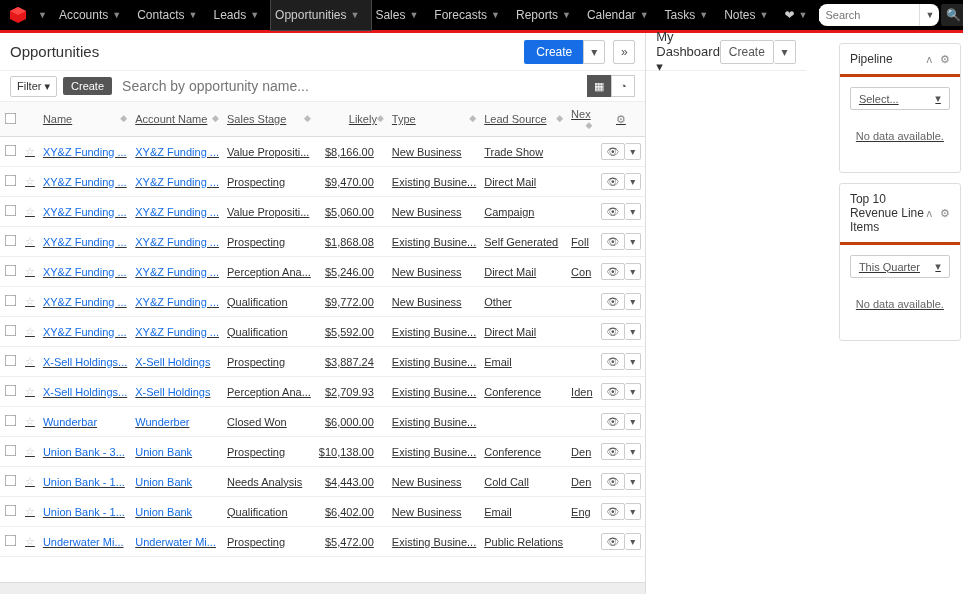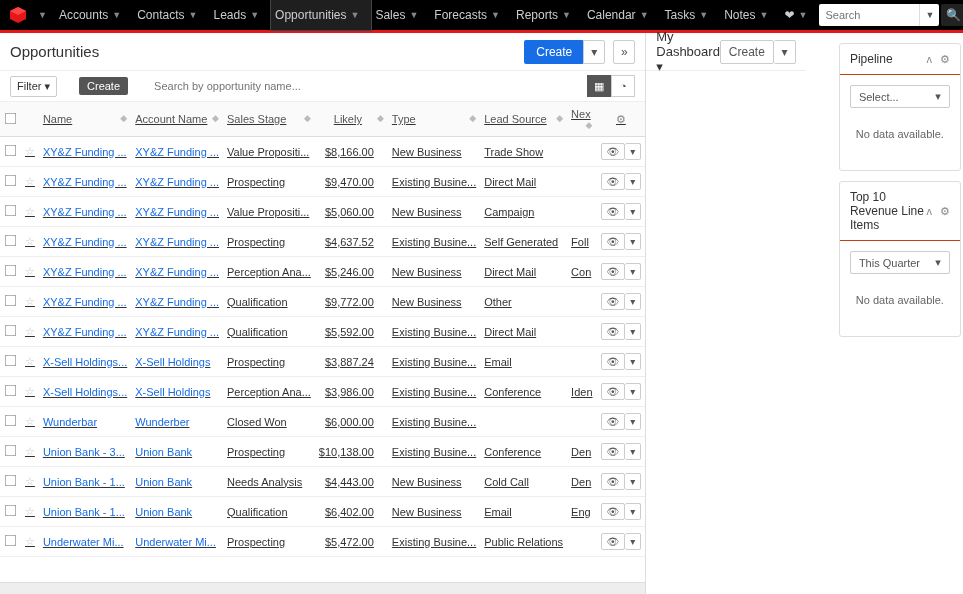--- a/index.html
+++ b/index.html
@@ -6,21 +6,21 @@
 body { font-family: "Helvetica Neue", Arial, sans-serif; font-size: 12px; color: #333; background: #fff; width: 963px; height: 594px; overflow: hidden; }
 
 
 .topnav { background: #000; height: 30px; display: flex; align-items: center; color: #ccc; position: relative; }
 .logo { width: 20px; height: 18px; margin: 0 6px 0 8px; }
 .logo svg { display: block; }
 .caret { font-size: 9px; margin: 0 8px 0 4px; color: #888; }
 .nav-item { color: #ccc; padding: 0 4px; height: 30px; display: flex; align-items: center; cursor: pointer; font-size: 12px; }
 .nav-item.active { background: #1f1f1f; outline: 1px solid #444; }
 .nav-right { margin-left: auto; display: flex; align-items: center; height: 30px; padding-right: 6px; }
-.search-wrap { background: #fff; border-radius: 2px; height: 22px; display: flex; align-items: center; margin-right: 2px; }
+.search-wrap { background: #fff; border-radius: 8px; height: 22px; display: flex; align-items: center; margin-right: 2px; }
 .search-input { border: none; outline: none; font-size: 11px; padding: 0 6px; width: 100px; color: #555; }
 .search-mod { width: 20px; text-align: center; color: #555; border-left: 1px solid #ddd; font-size: 9px; height: 22px; line-height: 22px; }
 .search-btn { width: 24px; height: 22px; background: #222; color: #fff; text-align: center; line-height: 22px; border-radius: 2px; font-size: 12px; margin-right: 6px; }
 
 .red-line { height: 3px; background: #e61718; }
 
 
 .content { display: flex; height: calc(594px - 33px); }
 .left { flex: 1; border-right: 1px solid #ddd; display: flex; flex-direction: column; }
 .right { width: 320px; display: flex; flex-direction: row; gap: 23px; }
@@ -29,24 +29,24 @@
 .mod-head { height: 38px; display: flex; align-items: center; padding: 0 10px; border-bottom: 1px solid #eee; }
 .mod-title { font-size: 15px; color: #333; }
 .spacer { flex: 1; }
 .btn-primary { background: #176de5; color: #fff; padding: 5px 12px; border-radius: 2px; font-size: 12px; cursor: pointer; }
 .btn-light { background: #fff; border: 1px solid #ccc; padding: 4px 8px; border-radius: 2px; font-size: 12px; cursor: pointer; color: #555; }
 .btn-group { display: flex; }
 .btn-group .btn-light + .btn-light { border-left: none; }
 .chev-btn { width: 22px; text-align: center; padding: 4px 0; }
 
 
-.filter-row { display: flex; align-items: center; padding: 4px 10px; border-bottom: 1px solid #eee; gap: 22px; }
+.filter-row { display: flex; align-items: center; padding: 4px 10px; border-bottom: 1px solid #eee; gap: 6px; }
 .filter-btn { font-size: 11px; color: #333; padding: 3px 6px; border: 1px solid #ccc; border-radius: 2px; background: #fff; }
 .create-sm { background: #555; color: #fff; padding: 3px 8px; border-radius: 2px; font-size: 11px; }
-.filter-search { border: none; outline: none; font-size: 11px; color: #777; flex: 1; padding: 3px 4px; }
+.filter-search { border: none; outline: none; font-size: 14px; color: #777; flex: 1; padding: 3px 4px; }
 .view-toggle { display: flex; gap: 0; }
 .view-btn { width: 24px; height: 22px; border: 1px solid #ccc; background: #fff; text-align: center; line-height: 20px; font-size: 11px; color: #555; }
 .view-btn.active { background: #555; color: #fff; border-color: #555; }
 
 
 .table-wrap { flex: 1; overflow: auto; position: relative; }
 table { border-collapse: collapse; width: 100%; font-size: 11px; text-decoration: underline; }
 th { text-align: left; font-weight: normal; color: #555; padding: 6px 4px; border-bottom: 1px solid #ddd; background: #fafafa; position: sticky; top: 0; white-space: nowrap; font-size: 11px; }
 th .sort { color: #bbb; float: right; font-size: 9px; }
 td { padding: 6px 4px; border-bottom: 1px solid #eee; white-space: nowrap; overflow: hidden; text-overflow: ellipsis; }
@@ -58,23 +58,23 @@
 .eye-btn, .more-btn { display: inline-block; border: 1px solid #ccc; border-radius: 2px; padding: 2px 5px; color: #555; font-size: 10px; background: #fff; }
 .more-btn { border-left: none; }
 .gear-head { width: 26px; text-align: center; color: #888; }
 
 .hscroll { height: 12px; background: #eee; border-top: 1px solid #ddd; }
 
 
 .dash-head { height: 38px; display: flex; align-items: center; padding: 0 10px; border-bottom: 1px solid #eee; }
 .dash-title { font-size: 13px; color: #333; }
 .dashlet { border: 1px solid #ddd; border-radius: 3px; margin: 10px; padding: 0; }
-.dashlet-head { display: flex; align-items: center; padding: 8px 10px; border-bottom: 1px solid #c2410c; font-size: 12px; color: #333; }
+.dashlet-head { display: flex; align-items: center; padding: 8px 10px; border-bottom: 3px solid #c2410c; font-size: 12px; color: #333; }
 .dashlet-head .icons { margin-left: auto; color: #888; display: flex; gap: 8px; font-size: 11px; }
-.dashlet-body { padding: 10px; }
+.dashlet-body { padding: 10px; text-decoration: underline; }
 .select-box { border: 1px solid #ccc; border-radius: 2px; padding: 4px 8px; font-size: 11px; color: #555; width: 100px; display: flex; justify-content: space-between; align-items: center; background: #fff; }
 .nodata { text-align: center; color: #666; font-size: 11px; padding: 20px 0; }
 
 input[type=checkbox] { transform: scale(0.9); }
 </style>
 </head>
 <body>
 
 <div class="topnav">
   <div class="logo">
@@ -148,21 +148,21 @@
     </div>
     <div class="table-wrap">
       <table>
         <thead>
             <tr id="thead-row">
           <th class="chk"><input type="checkbox" style=""></th>
           <th class="star"></th>
         <th>Name<span class="sort">◆</span></th>
               <th>Account Name<span class="sort">◆</span></th>
               <th>Sales Stage<span class="sort">◆</span></th>
-              <th style="text-align: center;">Likely<span class="sort">◆</span></th>
+              <th style="text-align: right;">Likely<span class="sort">◆</span></th>
               <th>Type<span class="sort">◆</span></th>
               <th>Lead Source<span class="sort">◆</span></th>
               <th>Nex<span class="sort">◆</span></th>
               <th class="gear-head">⚙</th>
             </tr>
           </thead>
         <tbody id="tbody">
             <tr>
               <td class="chk"><input type="checkbox" style=""></td>
               <td class="star">☆</td>
@@ -198,21 +198,21 @@
               <td>Campaign</td>
               <td></td>
               <td class="row-actions"><span class="eye-btn">👁</span><span class="more-btn">▾</span></td>
             </tr>
             <tr>
               <td class="chk"><input type="checkbox" style=""></td>
               <td class="star">☆</td>
               <td class="link">XY&amp;Z Funding ...</td>
               <td class="link">XY&amp;Z Funding ...</td>
               <td>Prospecting</td>
-              <td class="num">$4,637.52</td>
+              <td class="num">$1,868.08</td>
               <td>Existing Busine...</td>
               <td>Self Generated</td>
               <td>Foll</td>
               <td class="row-actions"><span class="eye-btn">👁</span><span class="more-btn">▾</span></td>
             </tr>
             <tr>
               <td class="chk"><input type="checkbox" style=""></td>
               <td class="star">☆</td>
               <td class="link">XY&amp;Z Funding ...</td>
               <td class="link">XY&amp;Z Funding ...</td>
@@ -258,21 +258,21 @@
               <td>Email</td>
               <td></td>
               <td class="row-actions"><span class="eye-btn">👁</span><span class="more-btn">▾</span></td>
             </tr>
             <tr>
               <td class="chk"><input type="checkbox" style=""></td>
               <td class="star">☆</td>
               <td class="link">X-Sell Holdings...</td>
               <td class="link">X-Sell Holdings</td>
               <td>Perception Ana...</td>
-              <td class="num">$3,986.00</td>
+              <td class="num">$2,709.93</td>
               <td>Existing Busine...</td>
               <td>Conference</td>
               <td>Iden</td>
               <td class="row-actions"><span class="eye-btn">👁</span><span class="more-btn">▾</span></td>
             </tr>
             <tr>
               <td class="chk"><input type="checkbox" style=""></td>
               <td class="star">☆</td>
               <td class="link">Wunderbar</td>
               <td class="link">Wunderber</td>

